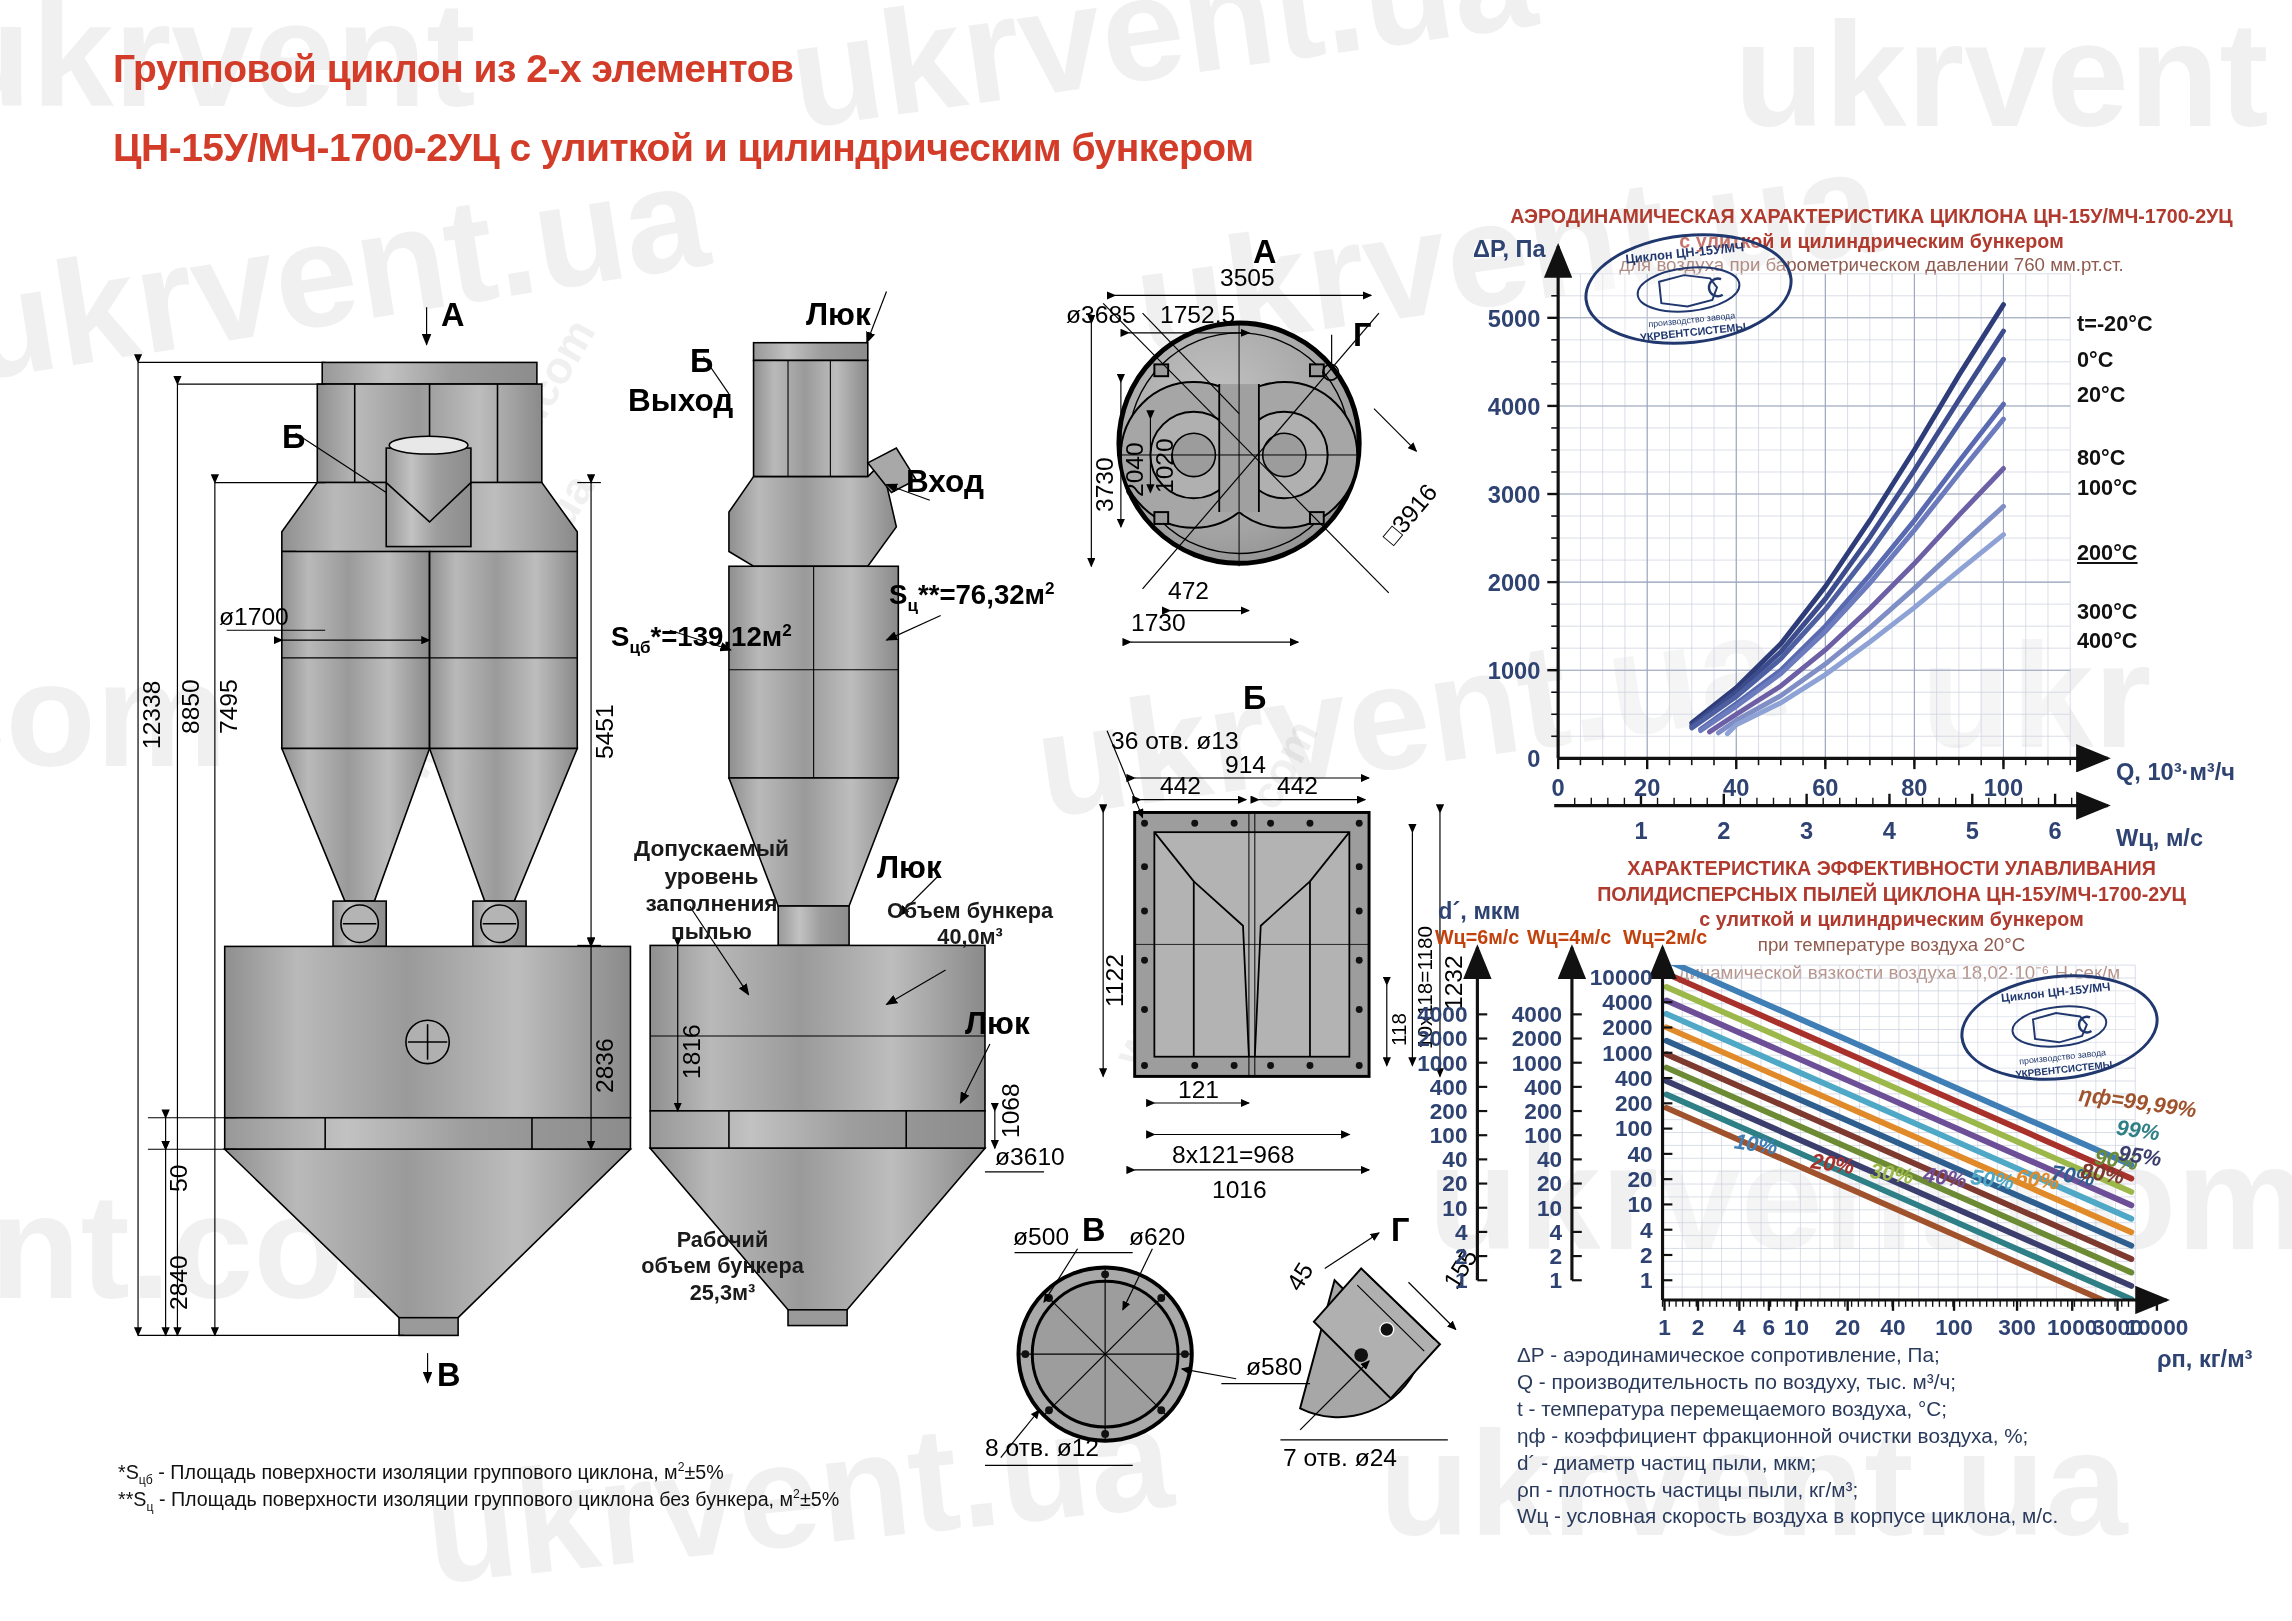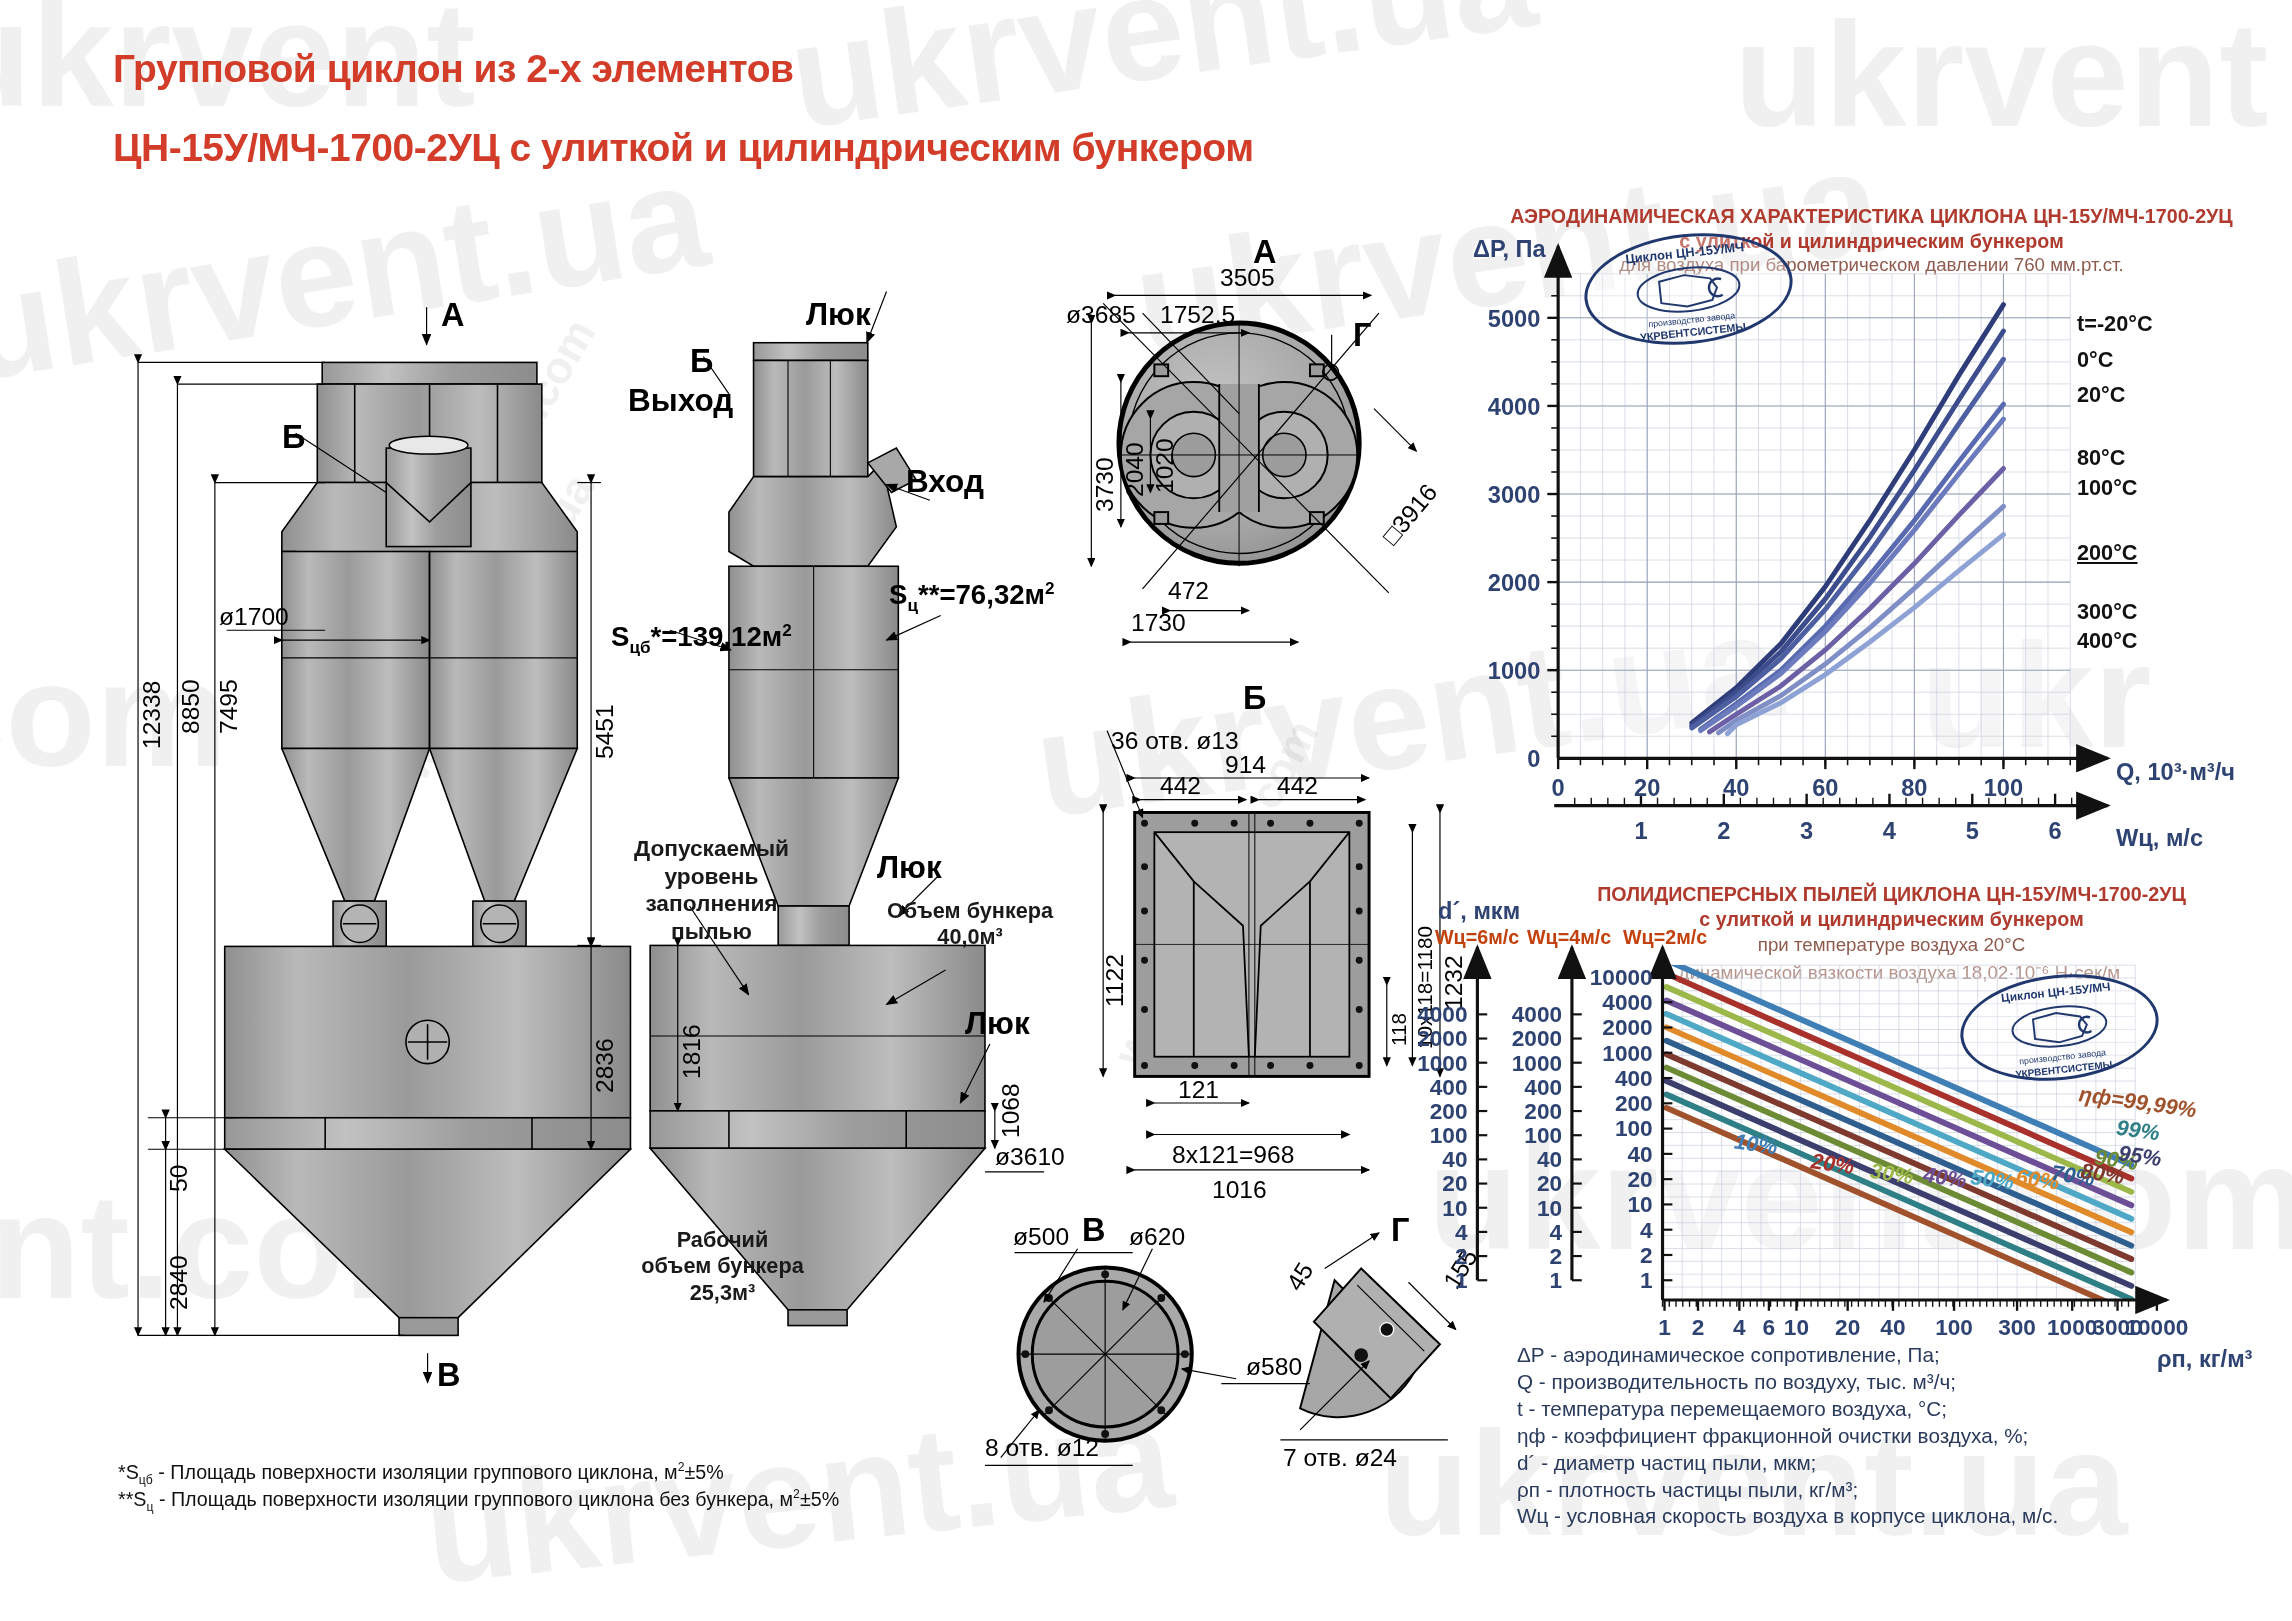--- a/index.html
+++ b/index.html
@@ -427,20 +427,21 @@
 
   <div class="templbl" style="left:2077px;top:311px;">t=-20°C</div>
   <div class="templbl" style="left:2077px;top:347px;">0°C</div>
   <div class="templbl" style="left:2077px;top:382px;">20°C</div>
   <div class="templbl" style="left:2077px;top:445px;">80°C</div>
   <div class="templbl" style="left:2077px;top:475px;">100°C</div>
   <div class="templbl" style="left:2077px;top:540px;text-decoration:underline;">200°C</div>
   <div class="templbl" style="left:2077px;top:599px;">300°C</div>
   <div class="templbl" style="left:2077px;top:628px;">400°C</div>
 
+  <div class="chtitle" style="left:1517px;top:857px;width:749px;">ХАРАКТЕРИСТИКА  ЭФФЕКТИВНОСТИ УЛАВЛИВАНИЯ</div>
   <div class="chtitle" style="left:1517px;top:883px;width:749px;">ПОЛИДИСПЕРСНЫХ ПЫЛЕЙ ЦИКЛОНА ЦН-15У/МЧ-1700-2УЦ</div>
   <div class="chtitle" style="left:1517px;top:908px;width:749px;">с улиткой и цилиндрическим бункером</div>
   <div class="chsub" style="left:1517px;top:934px;width:749px;">при температуре воздуха 20°С</div>
   <div class="chsub" style="left:1517px;top:959px;width:749px;">и динамической вязкости воздуха  18,02·10⁻⁶ Н·сек/м</div>
 
   <div class="axlbl" style="left:1438px;top:898px;">d´, мкм</div>
   <div class="axlbl-sm" style="left:1435px;top:926px;">Wц=6м/с</div>
   <div class="axlbl-sm" style="left:1527px;top:926px;">Wц=4м/с</div>
   <div class="axlbl-sm" style="left:1623px;top:926px;">Wц=2м/с</div>
   <div class="axlbl" style="left:2157px;top:1346px;">ρп, кг/м³</div>

